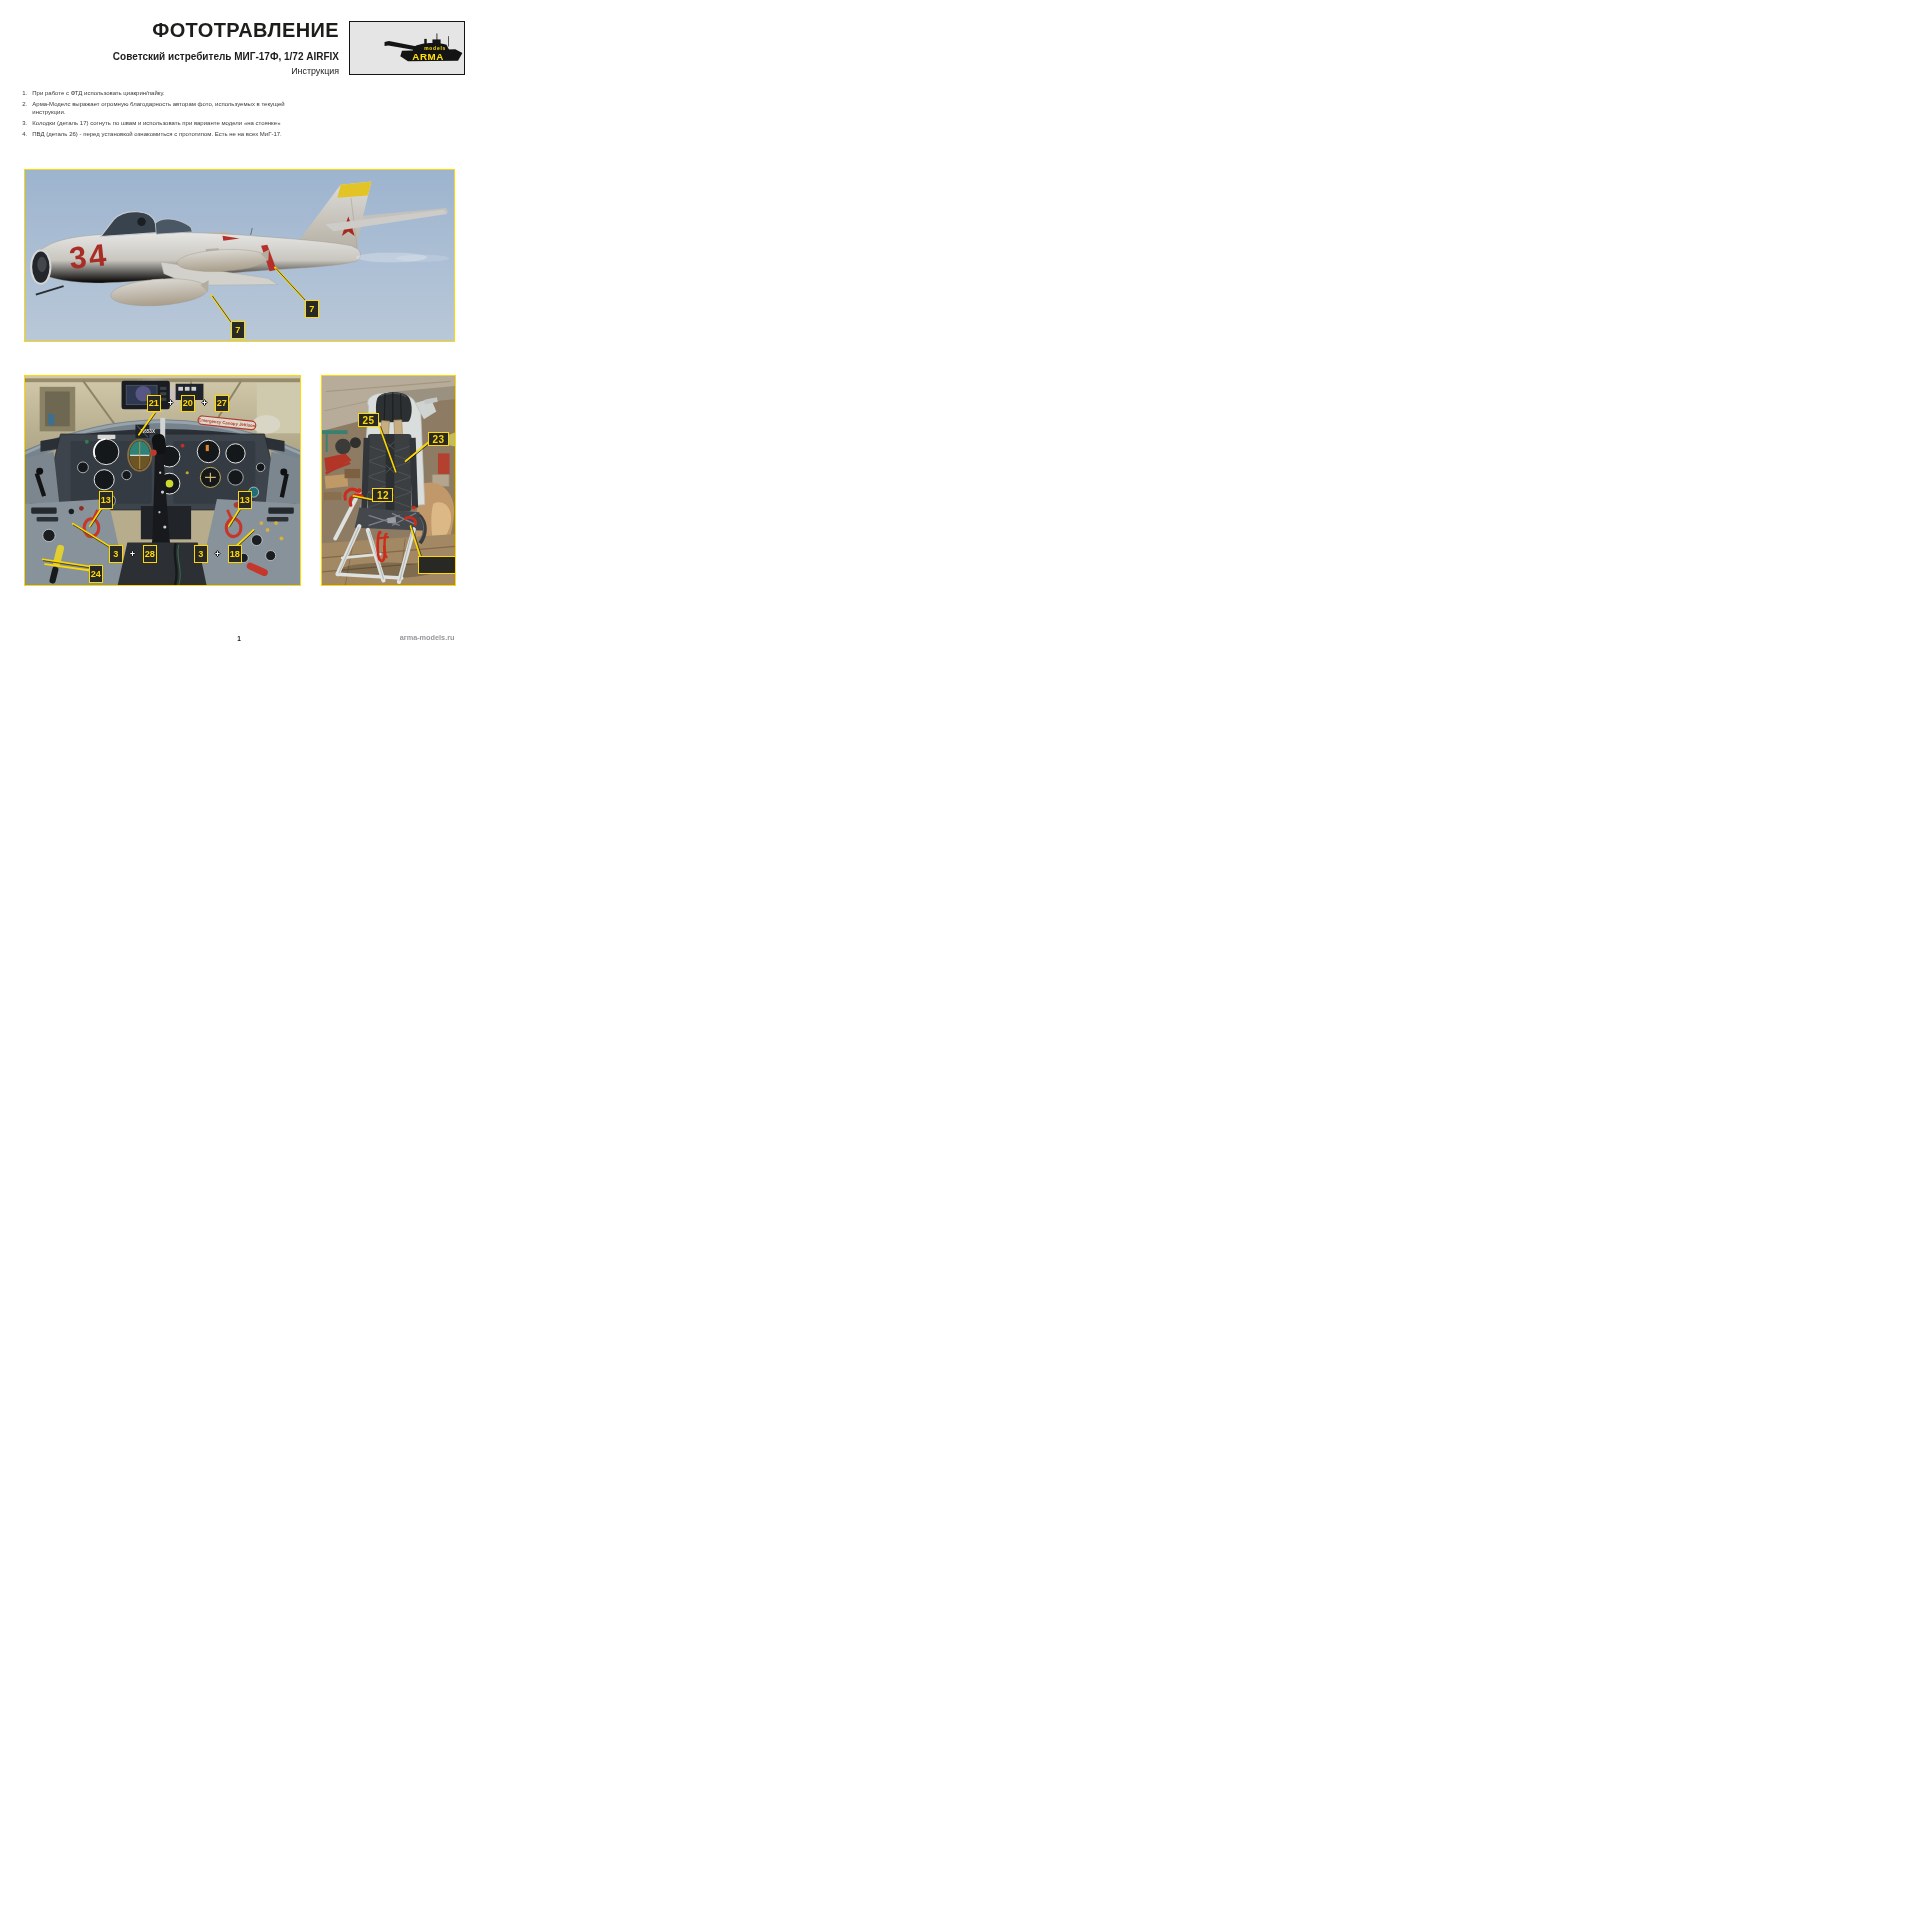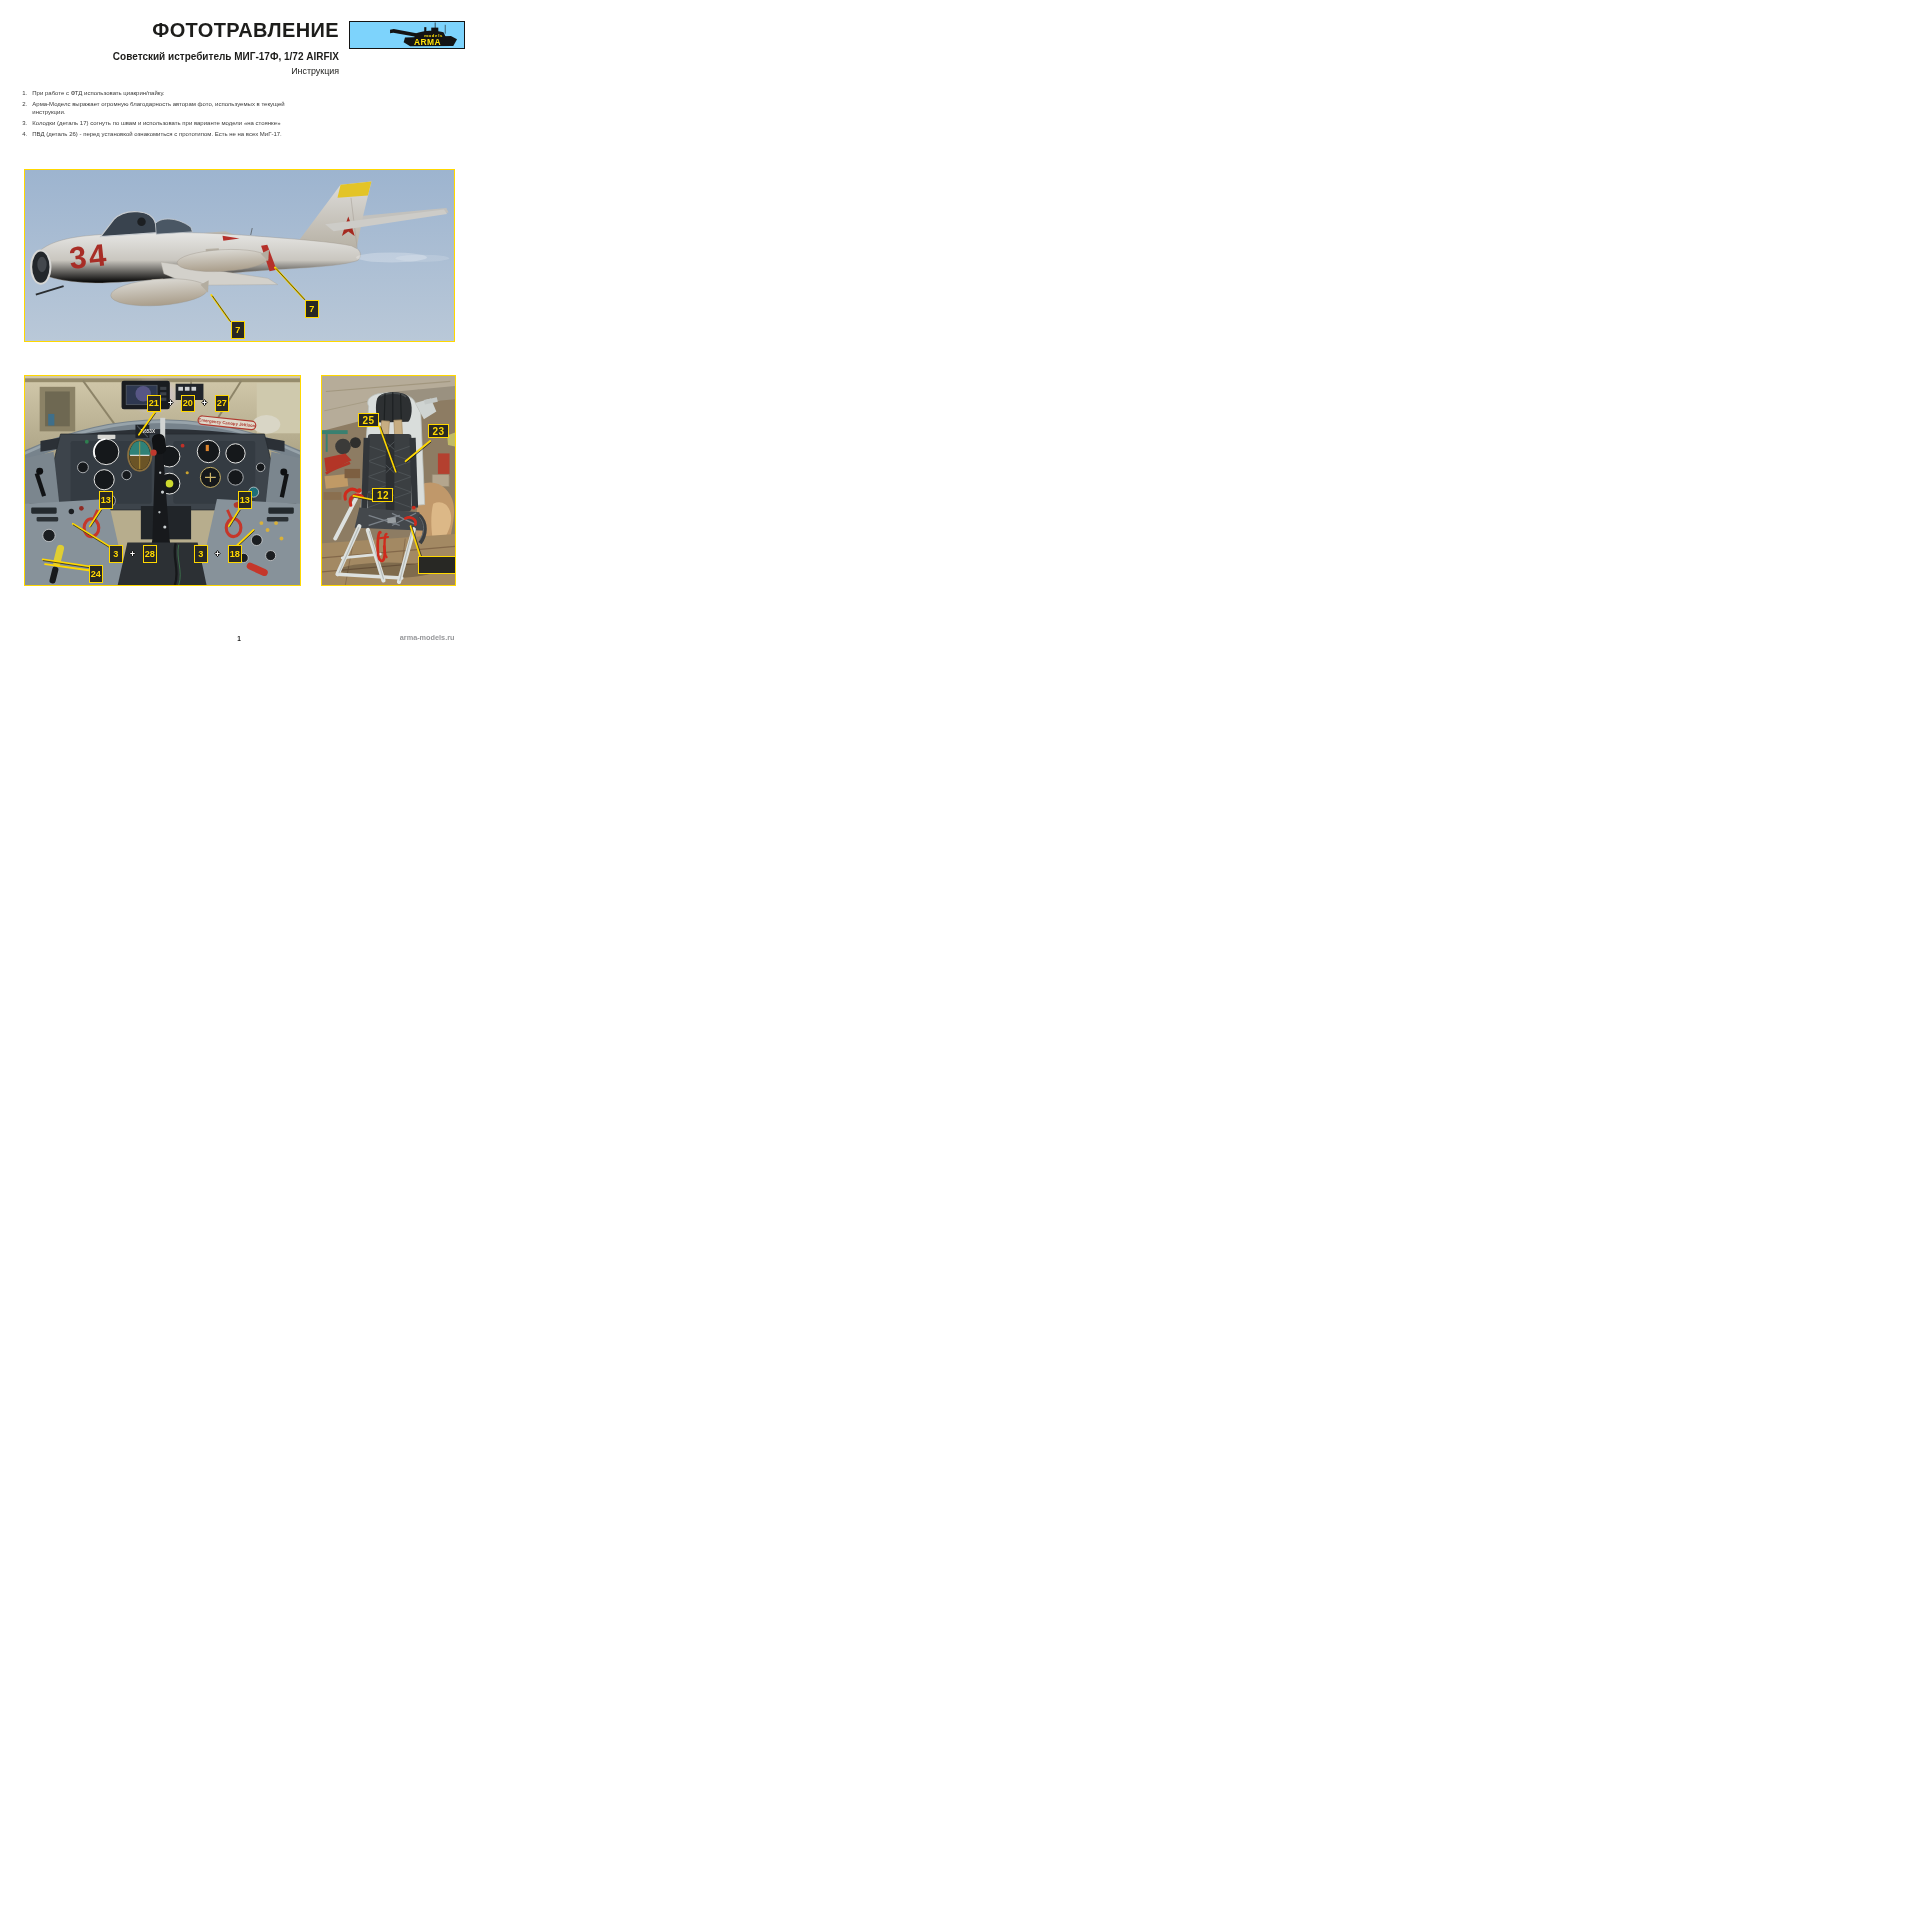--- a/index.html
+++ b/index.html
@@ -6,21 +6,21 @@
   .page{position:relative;width:478px;height:676px;background:#ffffff;overflow:hidden;
         font-family:"Liberation Sans",sans-serif;color:#1d1d1b;}
 
   
   .header{position:absolute;top:21.6px;right:139px;text-align:right;}
   .header .title{font-size:20px;font-weight:700;letter-spacing:0.4px;line-height:17px;}
   .header .subtitle{font-size:10px;font-weight:700;line-height:11.6px;margin-top:12px;}
   .header .doctype{font-size:8.9px;font-weight:400;line-height:10.8px;margin-top:3.5px;}
 
   
-  .logo{position:absolute;left:349px;top:21px;width:116px;height:28px;background:#7dd3fc;
+  .logo{position:absolute;left:349px;top:21px;width:116px;height:54px;background:#e5e5e5;
         border:1.2px solid #141414;box-sizing:border-box;padding-left:34px;}
   .logo svg{display:block;width:100%;height:100%;}
 
   
   .notes{position:absolute;left:22.3px;top:89px;width:285px;font-size:6px;color:#3a3a3a;}
   .note{display:flex;margin-bottom:3.1px;}
   .note-num{width:10px;flex:0 0 10px;line-height:8px;}
   .note-text{width:266px;line-height:8px;}
 
   
@@ -499,21 +499,21 @@
         <line class="ldr-y" x1="278" y1="168" x2="215" y2="220"></line>
         <line class="ldr-b" x1="280" y1="171" x2="217" y2="223"></line>
         <line class="ldr-y" x1="81" y1="310" x2="140" y2="322"></line>
         <line class="ldr-b" x1="82" y1="313" x2="141" y2="325"></line>
         <line class="ldr-y" x1="253" y1="466" x2="228" y2="388"></line>
         <line class="ldr-b" x1="256" y1="466" x2="231" y2="389"></line>
       </g>
     </svg>
 
     <div class="mk mk-w" style="left:36px;top:37px;">25</div>
-    <div class="mk mk-w" style="left:106px;top:48px;">23</div>
+    <div class="mk mk-w" style="left:106px;top:56px;">23</div>
     <div class="mk mk-w" style="left:10.4px;top:112px;margin-left:40px;">12</div>
     <div class="mk mk-p" style="left:96px;top:180px;padding-left:44px;">11</div>
   </div>
 
   <div class="page-num">1</div>
   <div class="website">arma-models.ru</div>
 
 </div>
 
 

